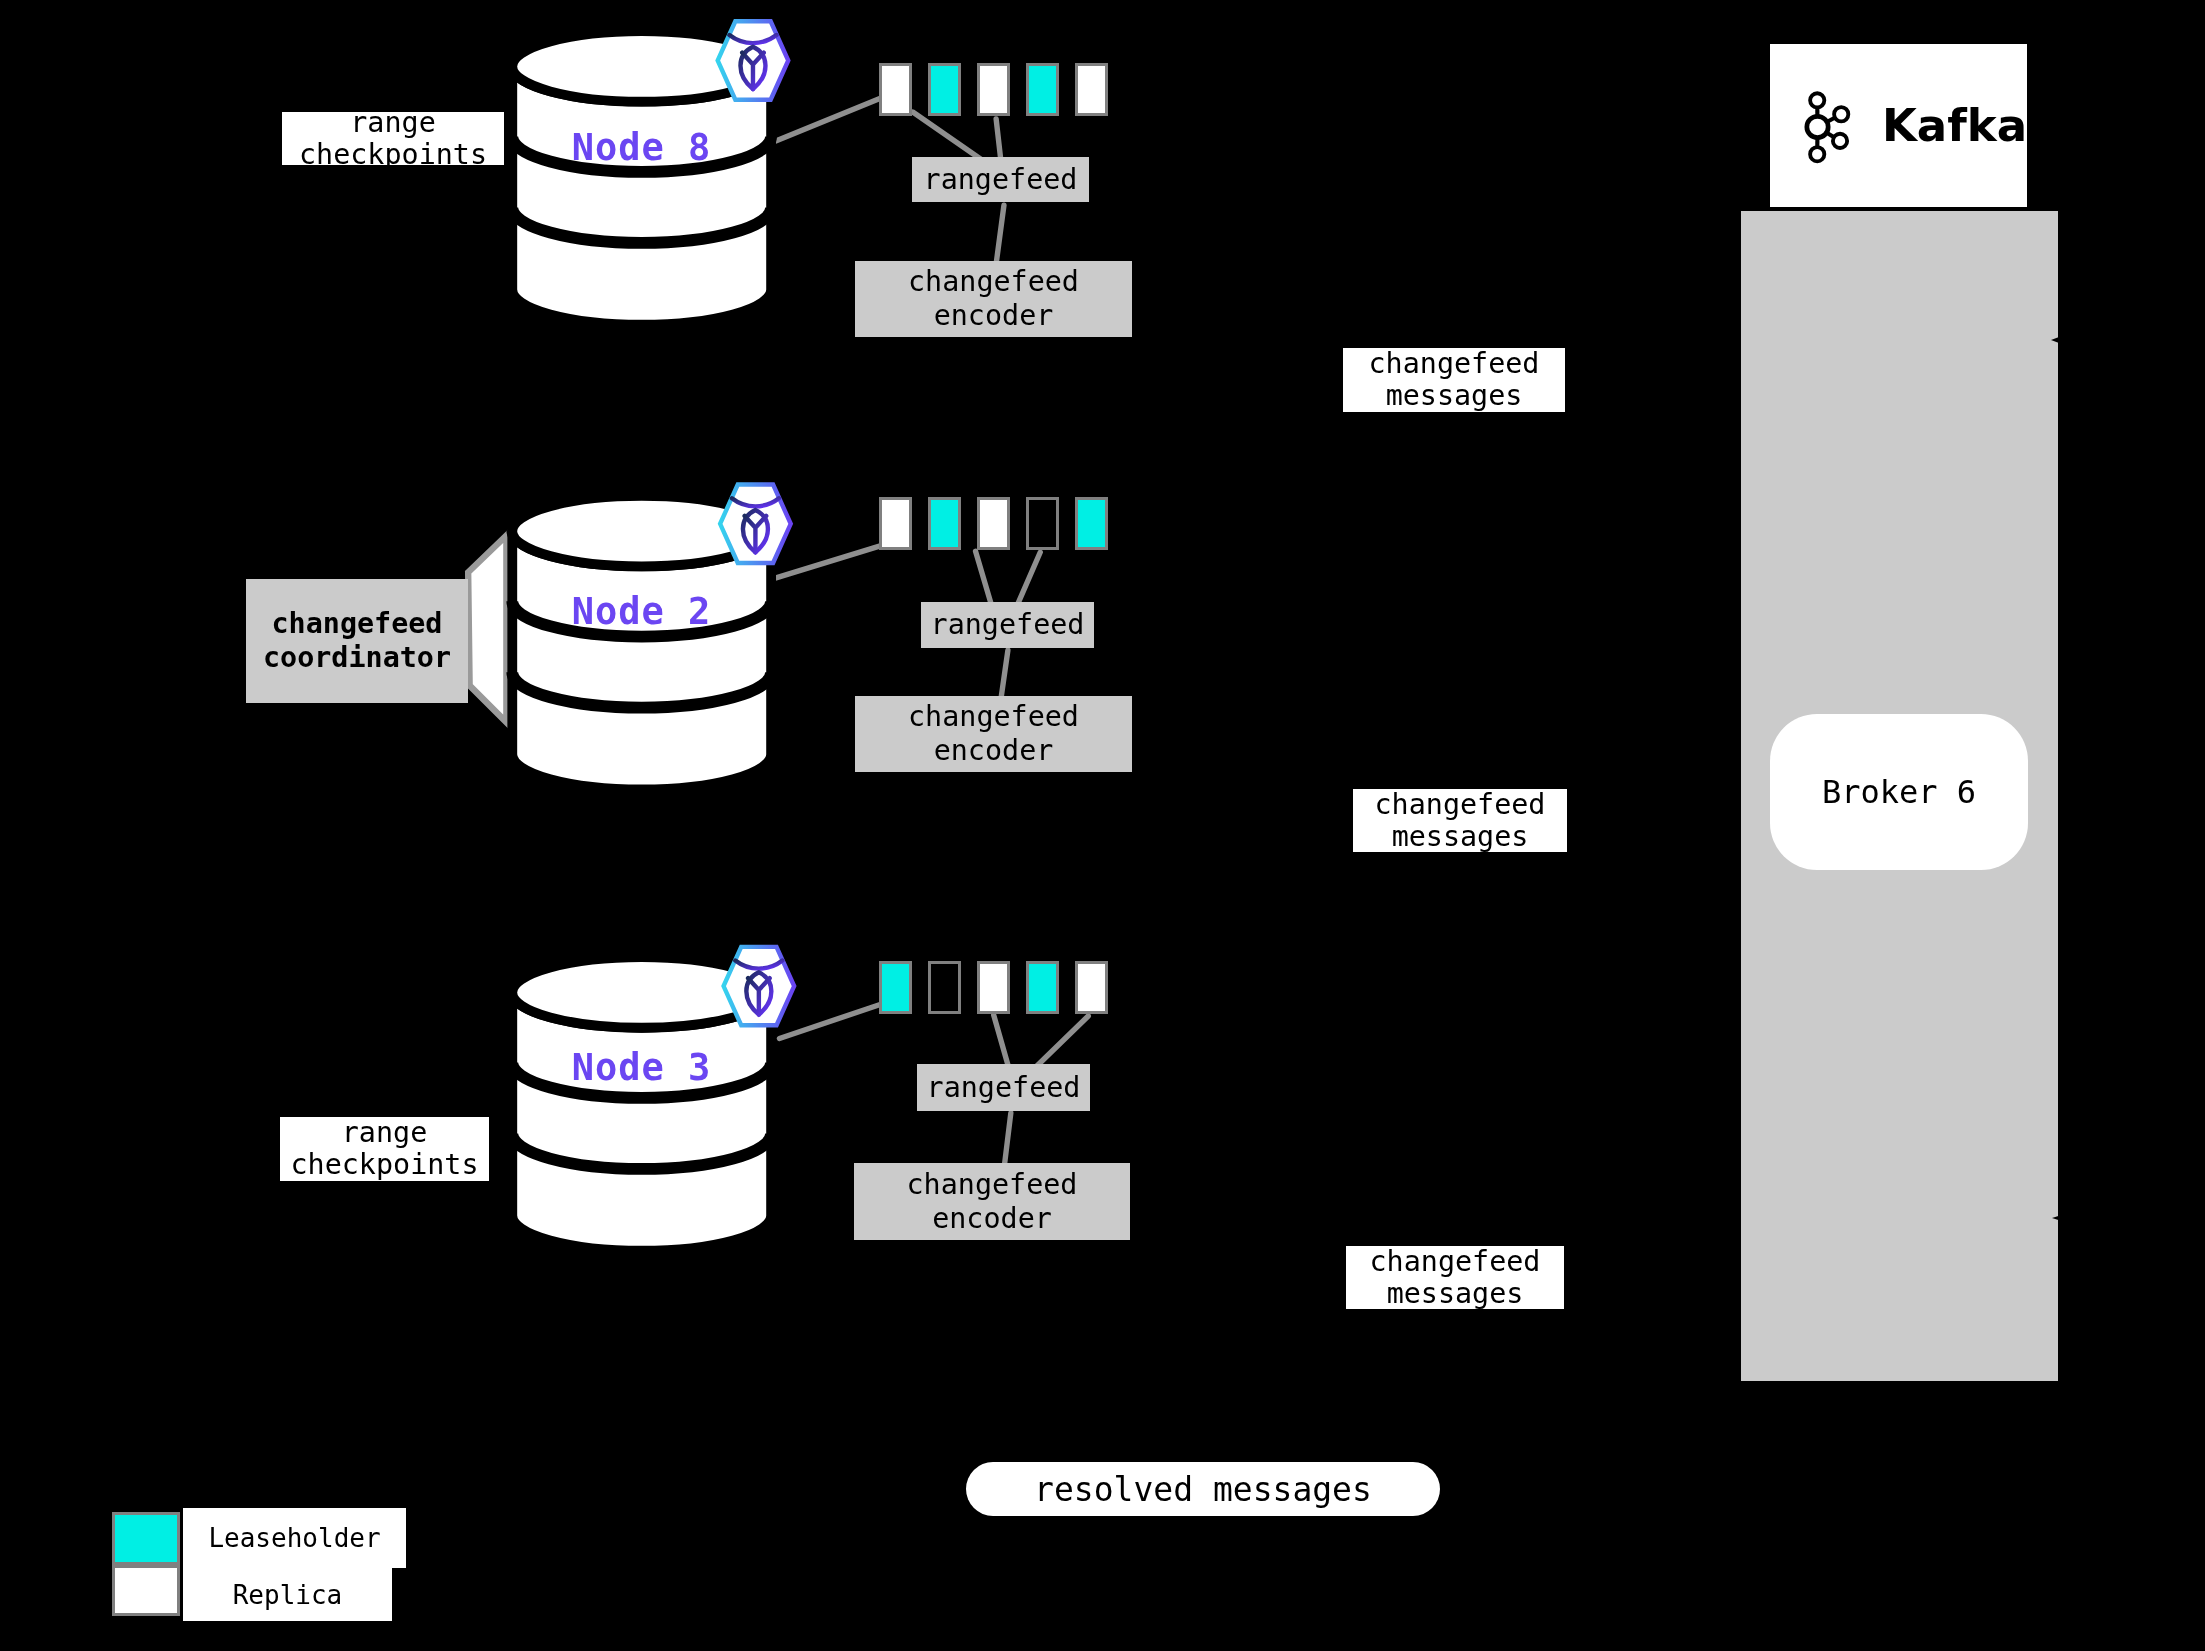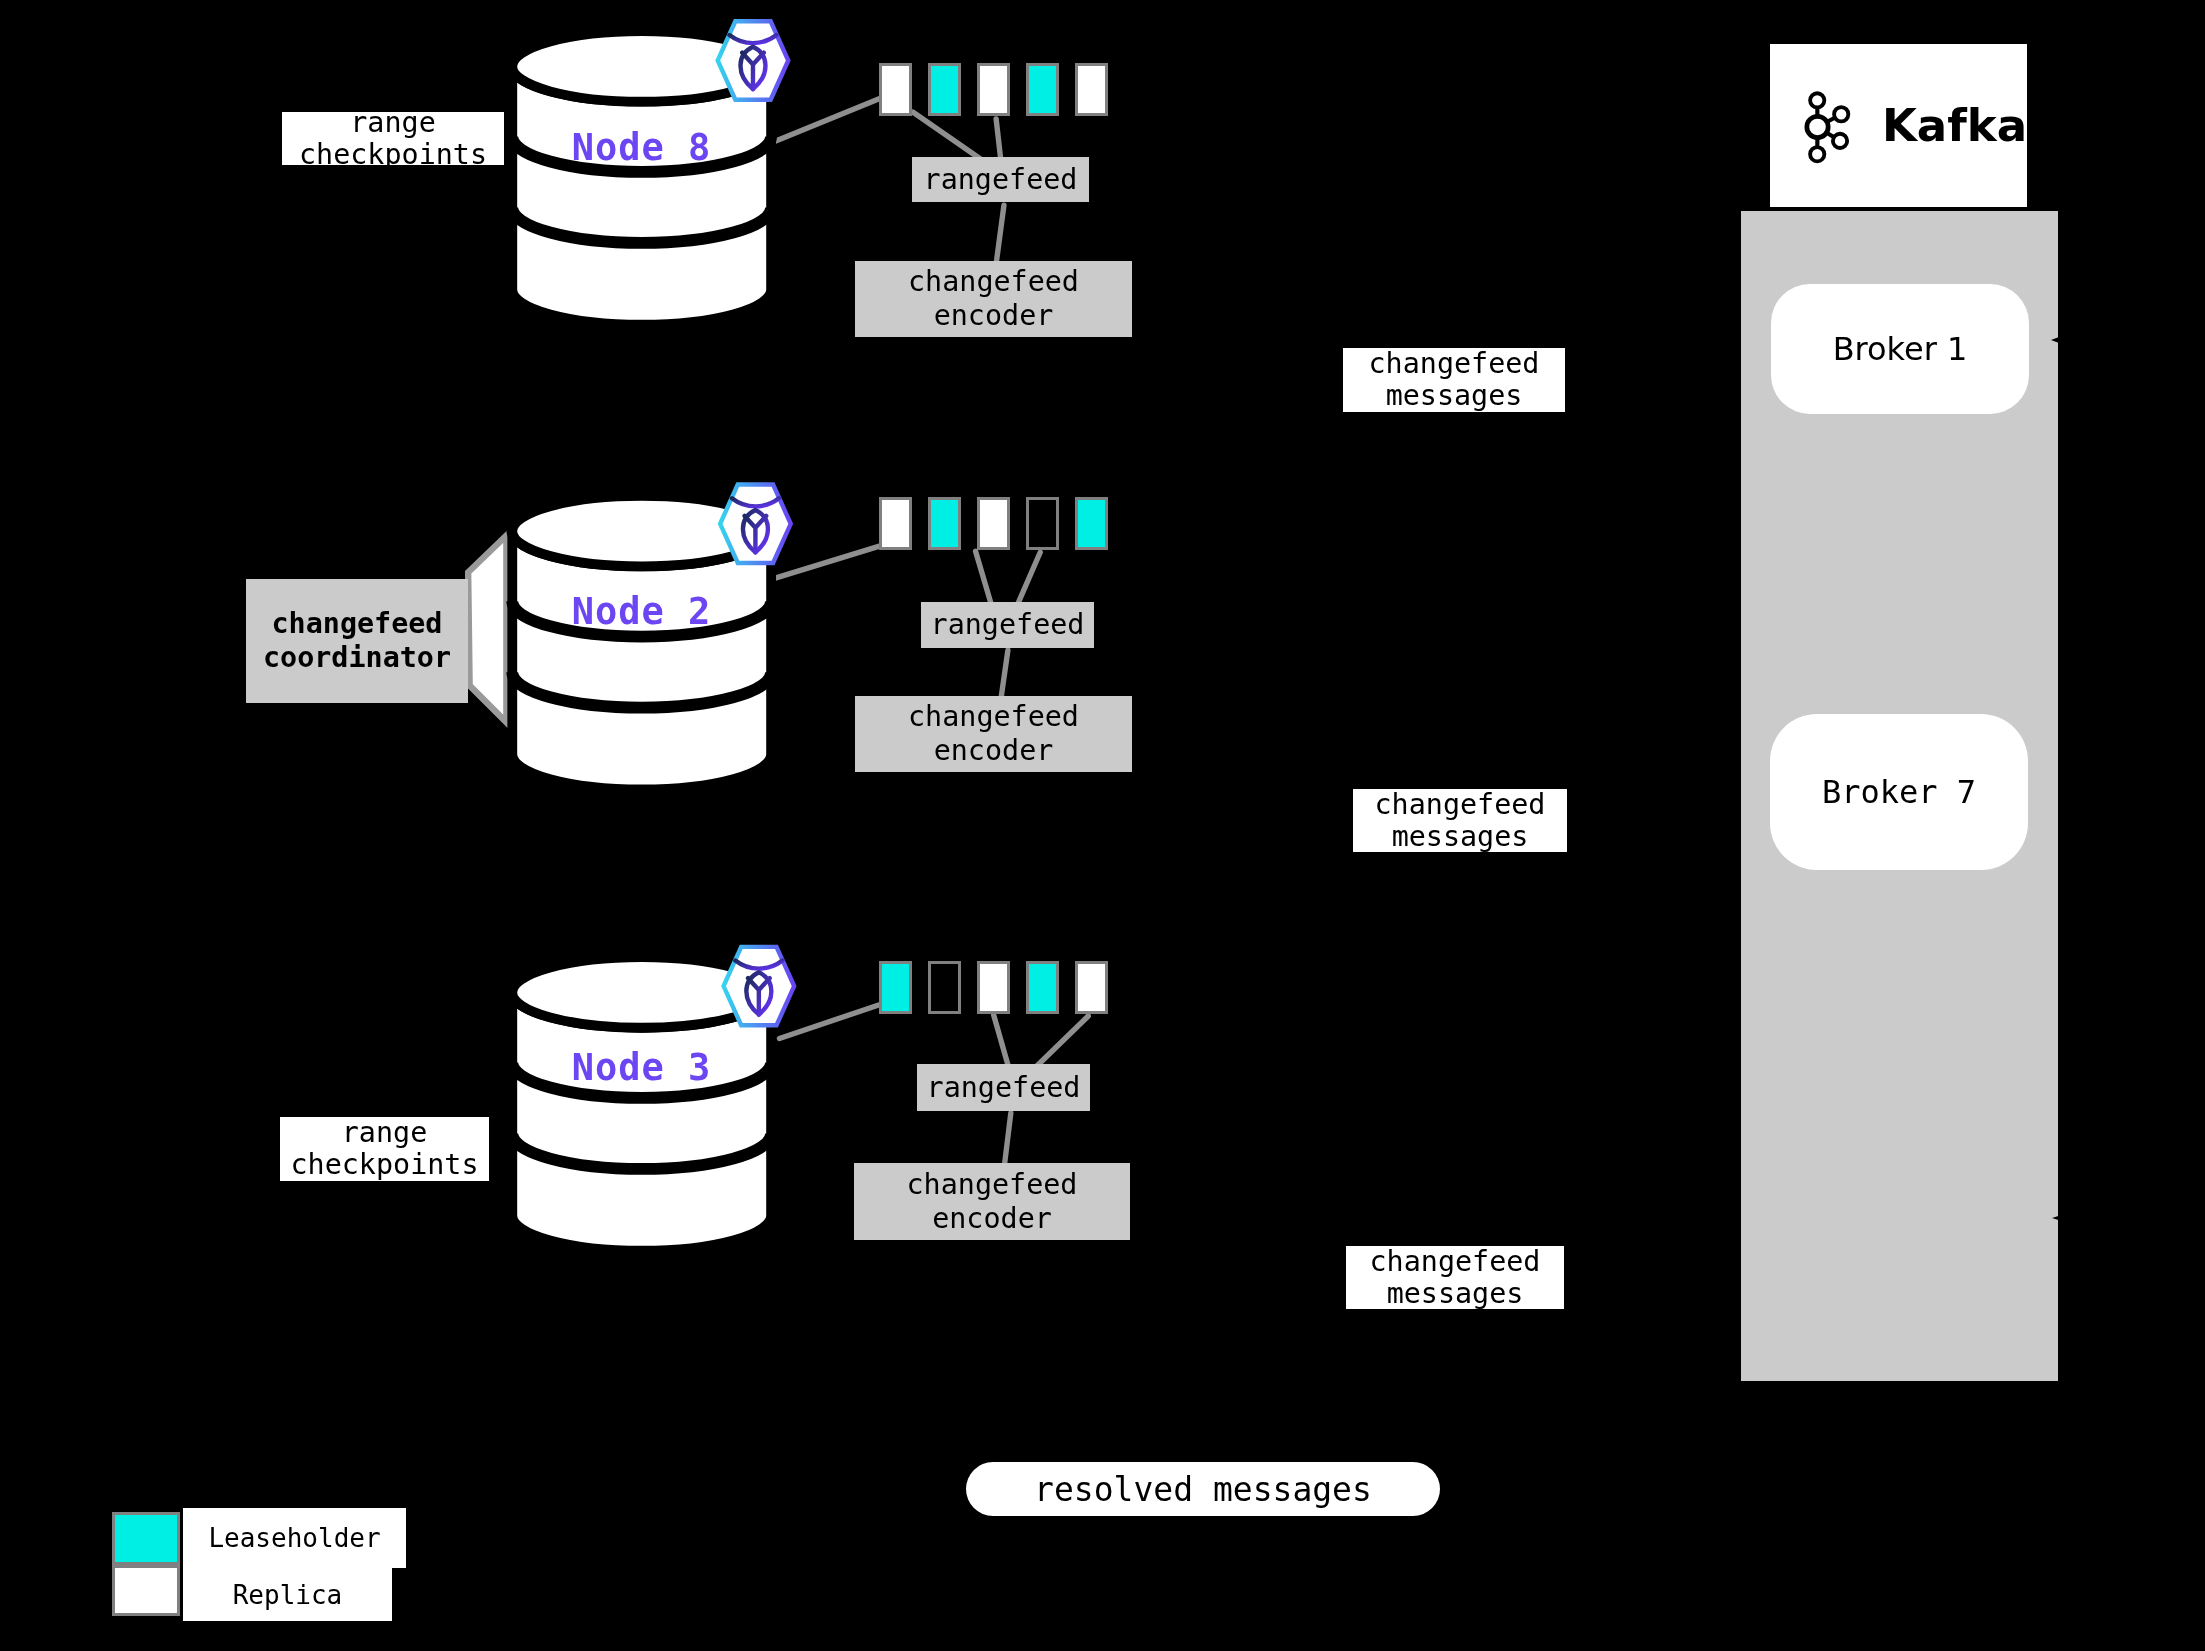--- a/index.html
+++ b/index.html
@@ -197,25 +197,22 @@
         <circle cx="129" cy="112" r="24" stroke-width="13"></circle>
         <circle cx="49" cy="155" r="36" stroke-width="16"></circle>
         <circle cx="125" cy="202" r="24" stroke-width="13"></circle>
         <circle cx="48" cy="247" r="24" stroke-width="13"></circle>
       </g>
     </svg>
     <span class="kafka-text">Kafka</span>
   </div>
 
   <div class="abs sink" style="left:1741px;top:211px;width:317px;height:1170px;">
-    <div class="broker sans" style="left:30px;top:73px;width:258px;height:130px;border-radius:39px;">
-      <span>Broker 1</span>
-    </div>
     <div class="broker" style="left:29px;top:503px;width:258px;height:156px;border-radius:47px;">
-      <span>Broker 7</span>
+      <span>Broker 6</span>
     </div>
   </div>
 
   <div class="abs arrow-left" style="left:2051px;top:331px;border-top:9.3px solid transparent;border-bottom:9.3px solid transparent;border-right:24.5px solid #000;"></div>
   <div class="abs arrow-left" style="left:2052px;top:1212px;border-top:6.9px solid transparent;border-bottom:6.9px solid transparent;border-right:19.6px solid #000;"></div>
 
   <div class="abs pill" style="left:966px;top:1462px;width:474px;height:54px;">
     <span>resolved messages</span>
   </div>
 

